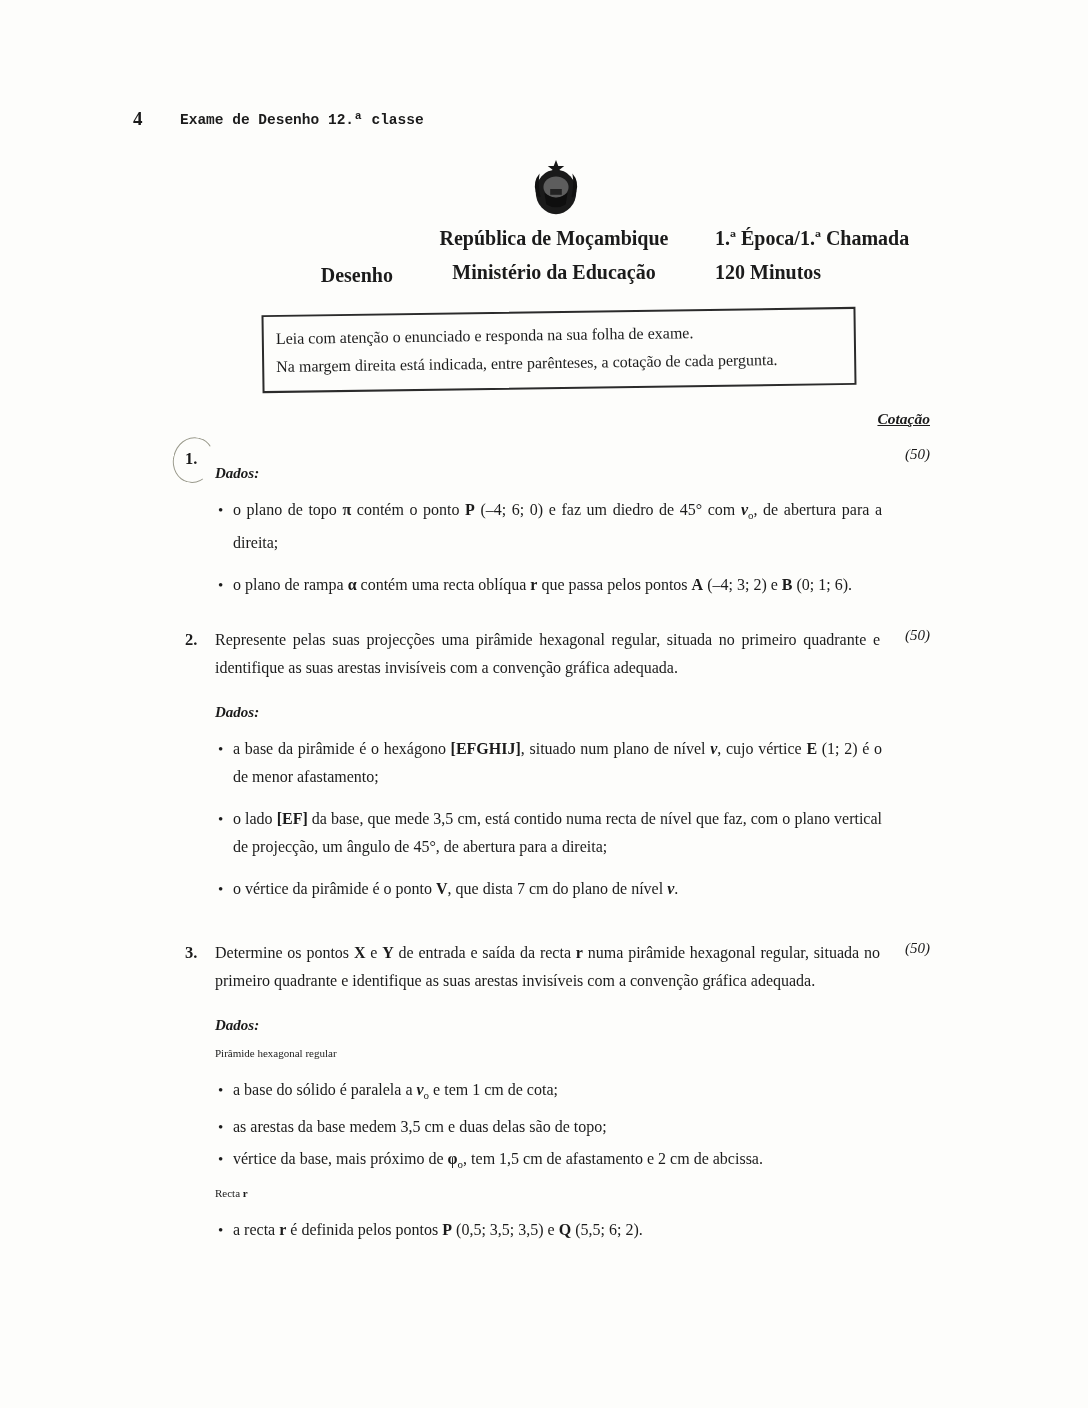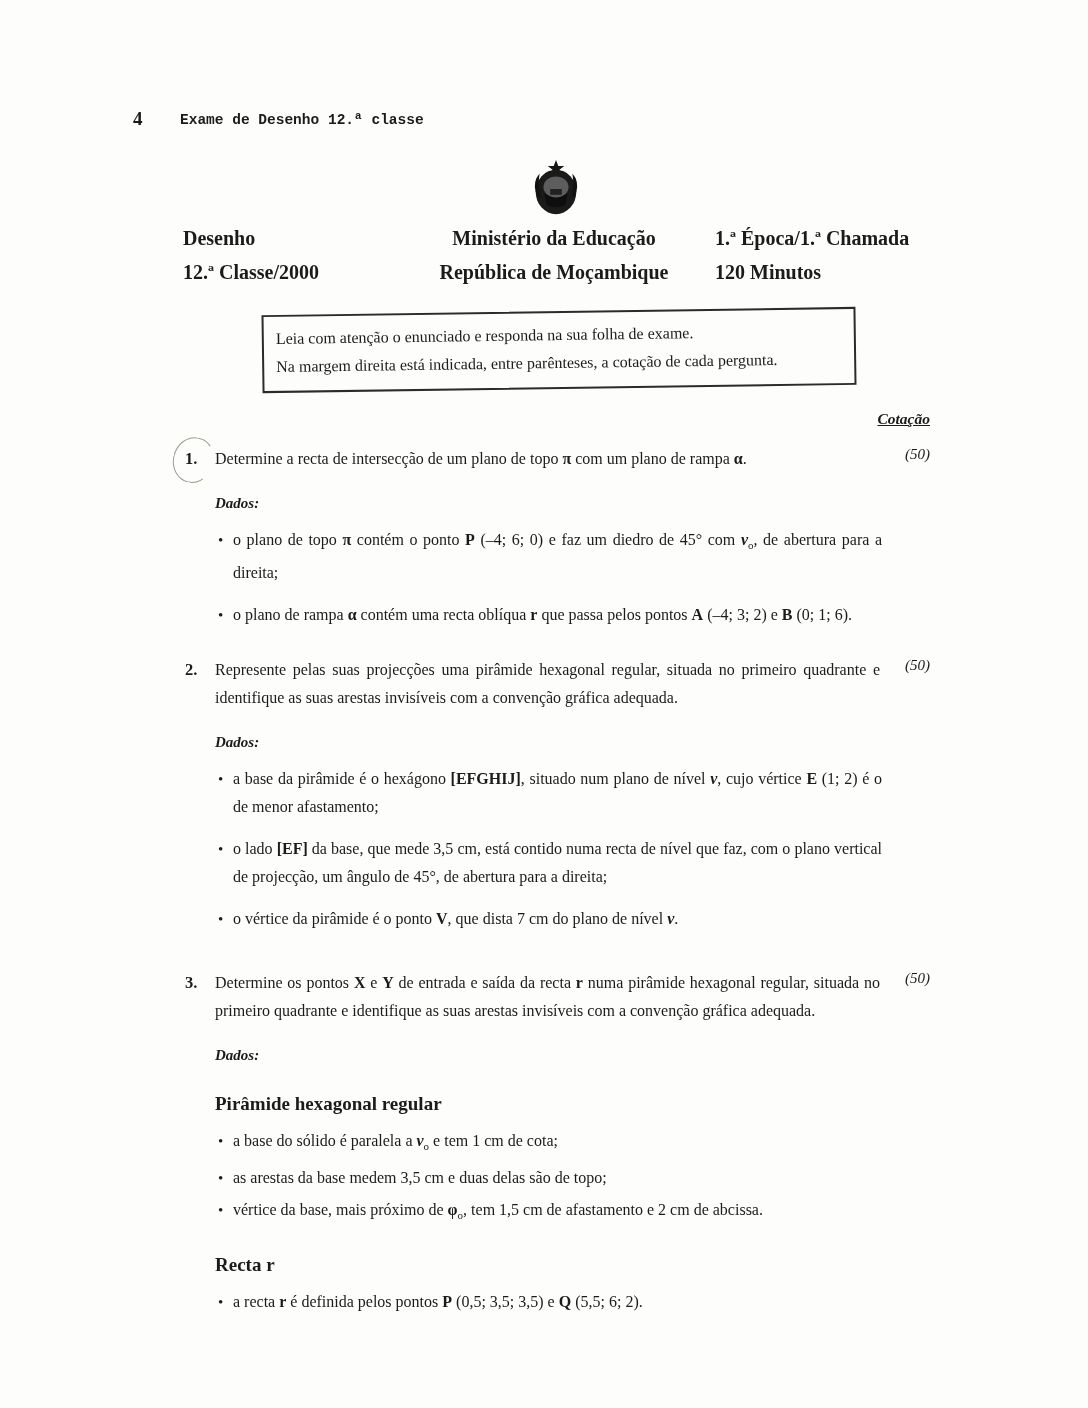--- a/index.html
+++ b/index.html
@@ -12,21 +12,21 @@
   
   .pgnum { position:absolute; left:133px; top:108px; font-size:19px; font-weight:bold; }
   .rtitle { position:absolute; left:180px; top:112px; font-size:14.5px; font-weight:bold;font-family:Liberation Mono, monospace; }
 
   
   .emblem { position:absolute; left:527px; top:160px; width:58px; height:58px; }
 
   
   .masthead { position:absolute; left:183px; top:221px; width:747px; display:flex; font-weight:bold; font-size:20px; }
   .masthead .col { line-height:34px; }
-  .masthead .left { width:210px; text-align:left; }
+  .masthead .left { width:210px; text-align:right;margin-top:37px; }
   .masthead .center { flex:1; text-align:center; }
   .masthead .right { width:215px; text-align:left; }
 
   
   .notice {
     position:absolute; left:262px; top:311px; width:566px;
     border:2px solid #2b2b2b; padding:8px 12px 10px 12px;
     font-size:16px; line-height:28px; transform:rotate(-0.8deg);
     background:#fdfdfb;
   }
@@ -40,21 +40,21 @@
   
   .questions { position:absolute; left:185px; top:443px; width:745px; }
   .q { position:relative; padding-left:30px; padding-right:50px; }
   .qnum { position:absolute; left:0; top:0; font-weight:bold; font-size:16.5px; line-height:28px; }
   .qscore { position:absolute; right:0; top:1px; font-style:italic; font-size:15px; }
   .qtext { text-align:justify; font-size:16px; line-height:28px; }
   .dados { margin:16px 0 0 30px; font-weight:bold; font-style:italic; font-size:15px; line-height:28px; }
   .bullet { display:flex; margin-left:33px; margin-top:9px; padding-right:48px; }
   .bmark { width:15px; flex:none; font-size:15px; line-height:28px; }
   .btext { flex:1; text-align:justify; font-size:16px; line-height:28px; }
-  .subhead { margin:21px 0 0 30px; font-weight:bold; font-size:19px; line-height:28px; }
+  .subhead { margin:0 0 0 30px; font-weight:normal; font-size:11px; line-height:28px; }
   .gap-q2 { margin-top:27px; }
   .gap-q3 { margin-top:36px; }
   sub { font-size:11px; }
 
   
   .pencil-circle {
     position:absolute; left:-12px; top:-8px; width:38px; height:44px;
     border:1.6px solid #9a9a8c;
     border-right-color:transparent;
     border-radius:52% 46% 50% 50%;
@@ -75,45 +75,43 @@
     <path d="M9 33 Q6 22 13 14 Q11 26 14 38 Q12 40 9 33 Z" fill="#111"></path>
     <path d="M51 33 Q54 22 47 14 Q49 26 46 38 Q48 40 51 33 Z" fill="#111"></path>
     <ellipse cx="30" cy="28" rx="13" ry="11" fill="#5d5d5d"></ellipse>
     <path d="M18 34 Q30 44 42 34 L40 46 Q30 52 20 46 Z" fill="#0e0e0e"></path>
     <rect x="24" y="30" width="12" height="6" fill="#222"></rect>
   </svg>
 
   <div class="masthead">
     <div class="col left">
       <div>Desenho</div>
-      <div>12.ª Classe/2000</div>
     </div>
     <div class="col center">
+      <div>República de Moçambique</div>
       <div>Ministério da Educação</div>
-      <div>República de Moçambique</div>
     </div>
     <div class="col right">
       <div>1.ª Época/1.ª Chamada</div>
       <div>120 Minutos</div>
     </div>
   </div>
 
   <div class="notice">
     <div>Leia com atenção o enunciado e responda na sua folha de exame.</div>
     <div>Na margem direita está indicada, entre parênteses, a cotação de cada pergunta.</div>
   </div>
 
   <div class="cotacao">Cotação</div>
 
   <div class="questions">
 
     <div class="q" style="margin-top:2px;">
       <span class="pencil-circle"></span>
       <span class="qnum">1.</span>
-      <div class="qtext">Determine a recta de intersecção de um plano de topo <b>π</b> com um plano de rampa <b>α</b>.</div>
       <span class="qscore">(50)</span>
     </div>
     <div class="dados">Dados:</div>
     <div class="bullet">
       <span class="bmark">•</span>
       <div class="btext">o plano de topo <b>π</b> contém o ponto <b>P</b> (–4; 6; 0) e faz um diedro de 45° com <b><i>v</i></b><sub>o</sub>, de abertura para a direita;</div>
     </div>
     <div class="bullet" style="margin-top:14px;">
       <span class="bmark">•</span>
       <div class="btext">o plano de rampa <b>α</b> contém uma recta oblíqua <b>r</b> que passa pelos pontos <b>A</b> (–4; 3; 2) e <b>B</b> (0; 1; 6).</div>

